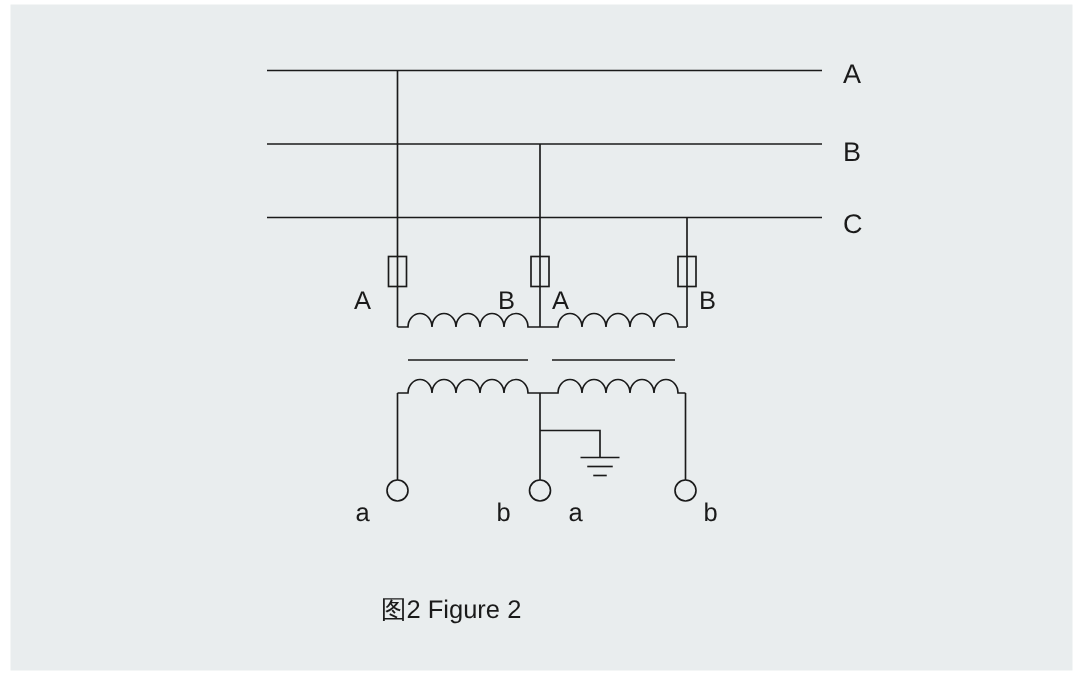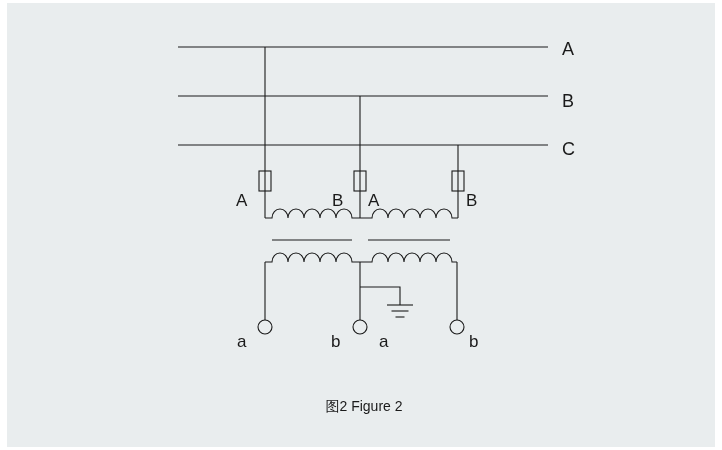--- a/index.html
+++ b/index.html
@@ -2,22 +2,22 @@
 <html><head>
 <meta charset="utf-8">
 <style>
   * { margin: 0; padding: 0; box-sizing: border-box; }
   html, body { background: #ffffff; font-family: "Liberation Sans", sans-serif; }
   .stage { position: relative; width: 722px; height: 450px; background: #ffffff; overflow: hidden; }
   .panel { position: absolute; left: 7px; top: 3px; right: 7px; bottom: 3px; background: #e9edee; }
   svg.circuit { position: absolute; left: 0; top: 0; }
   .lbl { position: absolute; color: #1a1a1a; font-size: 17px; line-height: 20px; white-space: nowrap; }
   .lbl-bus { font-size: 18px; line-height: 21px; }
-  .caption { position: absolute; left: 254px; top: 396px; width: 220px; text-align: center;
-             color: #111111; font-size: 14px; line-height: 21px; }
+  .caption { position: absolute; left: 254px; top: 396px; width: 220px; 
+             color: #111111; font-size: 17px; line-height: 21px; }
 </style>
 </head>
 <body>
 
 <div class="stage">
   <div class="panel" style="background: rgb(233, 237, 238);"></div>
 
   <svg class="circuit" width="722" height="450" viewBox="0 0 722 450">
     <g fill="none" stroke="#1a1a1a" stroke-width="1.1">
 

